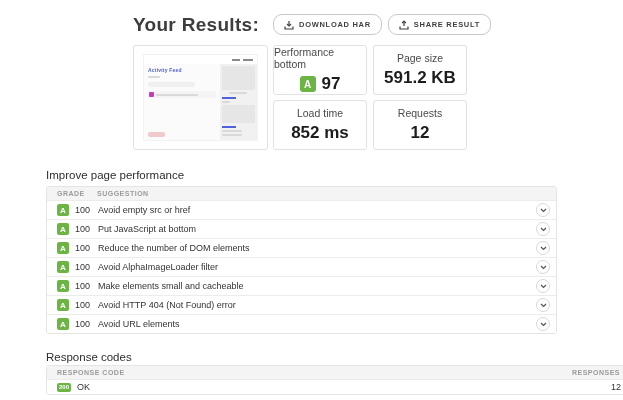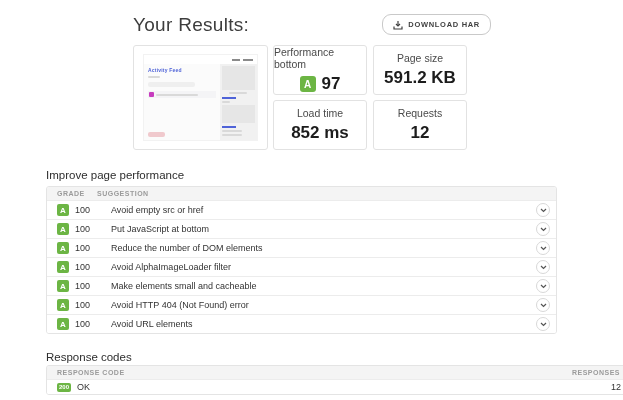--- a/index.html
+++ b/index.html
@@ -2,21 +2,21 @@
 <html><head>
 <meta charset="utf-8">
 <style>
   * { margin:0; padding:0; box-sizing:border-box; }
   html,body { width:623px; height:400px; background:#ffffff; overflow:hidden;
               font-family:"Liberation Sans", sans-serif; }
   .abs { position:absolute; }
 
   
   .top-header { left:133px; top:13px; width:358px; height:23px; display:flex; align-items:center; }
-  .page-title { font-size:19px; font-weight:400; color:#3d3d3d; letter-spacing:0.3px; }
+  .page-title { font-size:19px; font-weight:700; color:#3d3d3d; letter-spacing:0.3px; }
   .btn-group { margin-left:auto; display:flex; gap:6px; }
   .btn { display:flex; align-items:center; gap:5px; height:21px; padding:0 10px;
          background:#fff; border:1px solid #c9c9c9; border-radius:9px; cursor:pointer;
          font-size:7.5px; font-weight:bold; letter-spacing:0.7px; color:#3f3f3f;
          font-family:"Liberation Sans", sans-serif; }
   .btn svg { display:block; }
 
   
   .thumb-card { left:133px; top:45px; width:135px; height:105px; border:1px solid #e2e2e2;
                 border-radius:3px; background:#fff; padding:8px 9px; }
@@ -57,21 +57,21 @@
   .tbl-head { display:flex; align-items:center; background:#f4f4f4; height:13px; padding:0 10px;
               font-size:7px; font-weight:bold; color:#9b9b9b; letter-spacing:0.5px; }
   .col-grade { width:40px; flex:none; }
   .col-suggestion { flex:1; }
   .col-responses { margin-left:auto; }
   .tbl-row { display:flex; align-items:center; height:19px; padding:0 6px 0 10px;
              background:#fff; border-top:1px solid #ececec; cursor:pointer; }
   .row-badge { width:12px; height:12px; border-radius:2px; color:#fff; font-size:8px; font-weight:bold;
                display:flex; align-items:center; justify-content:center; flex:none; }
   .row-score { width:18px; margin-left:6px; font-size:9px; color:#333; flex:none; }
-  .row-text { margin-left:18px; font-size:9px; color:#333; flex:1; }
+  .row-text { margin-left:5px; font-size:9px; color:#333; flex:1; }
   .chevron-circle { margin-left:auto; width:14px; height:14px; border:1px solid #d8d8d8; border-radius:50%;
                     background:#fff; display:flex; align-items:center; justify-content:center; flex:none; }
   .resp-row { display:flex; align-items:center; height:15px; padding:0 9px 0 10px;
               background:#fff; border-top:1px solid #ececec; }
   .code-badge { height:9px; padding:0 2px; border-radius:2px; color:#fff; font-size:6px; font-weight:bold;
                 display:flex; align-items:center; justify-content:center; flex:none; }
   .resp-label { margin-left:6px; font-size:9px; color:#333; }
   .resp-count { margin-left:auto; font-size:9px; color:#333; }
 </style>
 </head>
@@ -82,20 +82,30 @@
   <div class="btn-group">
     <button class="btn">
       <span>
         <svg width="10" height="10" viewBox="0 0 10 10" fill="none" stroke="#3f3f3f" stroke-width="1.2">
           <path d="M1 6.5v2.5h8V6.5"></path>
             <path d="M5 1v4.5"></path>
             <path d="M3 4l2 2 2-2"></path>
         </svg>
       </span>
       <span>DOWNLOAD HAR</span>
+    </button>
+    <button class="btn">
+      <span>
+        <svg width="10" height="10" viewBox="0 0 10 10" fill="none" stroke="#3f3f3f" stroke-width="1.2">
+          <path d="M1 6.5v2.5h8V6.5"></path>
+            <path d="M5 6V1.5"></path>
+            <path d="M3 3.2l2-2 2 2"></path>
+        </svg>
+      </span>
+      <span>SHARE RESULT</span>
     </button>
   </div>
 </div>
 
 <div class="abs thumb-card">
   <div class="mini-page">
     <div class="mini-topbar">
       <span class="mini-link"></span>
         <span class="mini-link" style="width:10px"></span>
     </div>

